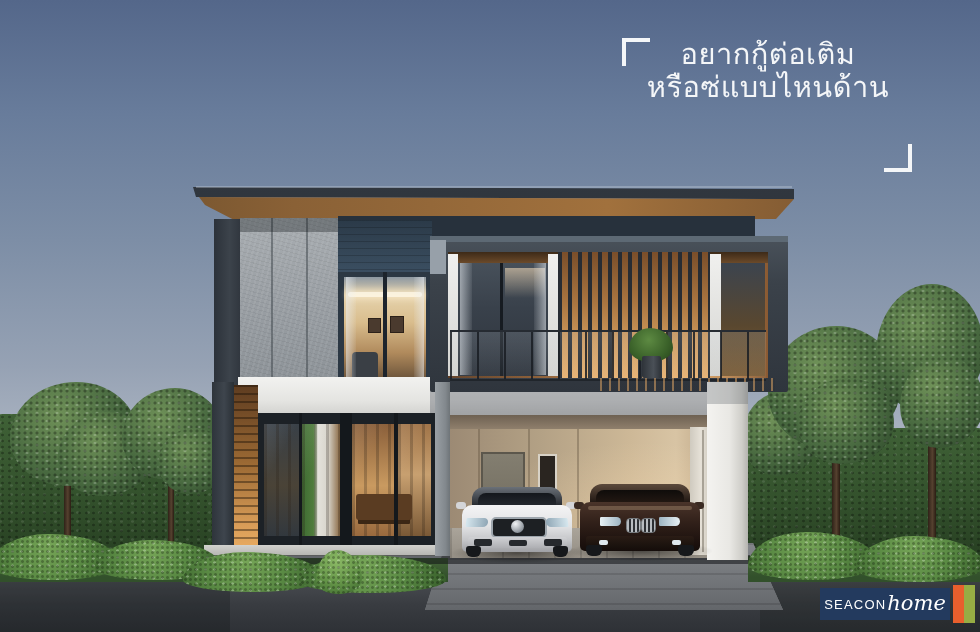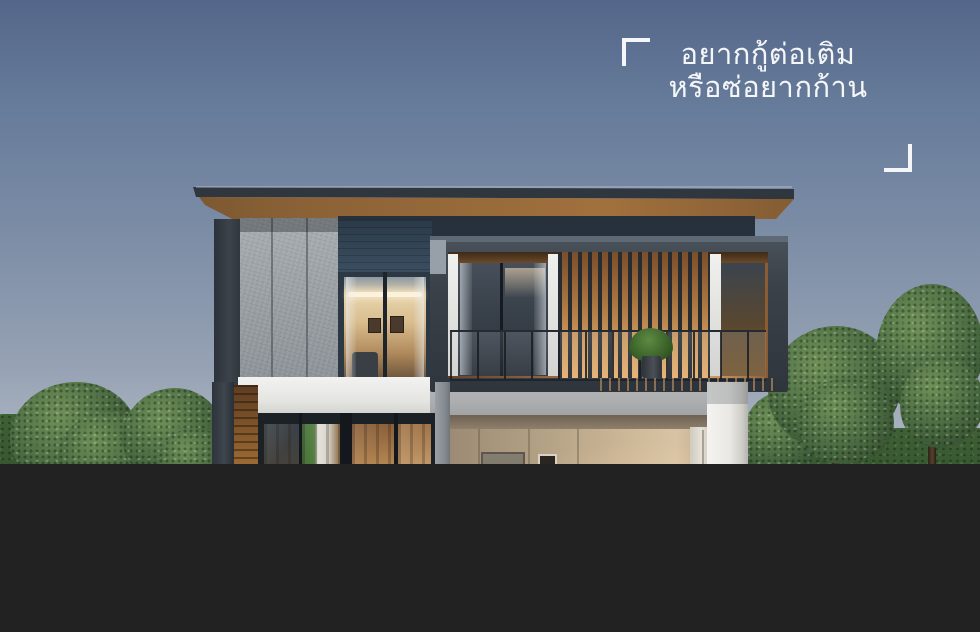--- a/index.html
+++ b/index.html
@@ -1,16 +1,16 @@
 <!DOCTYPE html>
 <html><head>
 <meta charset="utf-8">
 <style>
   html,body{margin:0;padding:0;background:#222;}
-  #stage{position:relative;width:980px;height:464px;overflow:hidden;
+  #stage{position:relative;width:980px;height:632px;overflow:hidden;
          font-family:"Liberation Sans","DejaVu Sans",sans-serif;}
   .abs{position:absolute;}
 
   
   #sky{left:0;top:0;width:980px;height:632px;
        background:linear-gradient(180deg,#54678a 0%,#687c9b 18%,#7d8ea6 38%,
                   #96a2b4 58%,#b2bac6 74%,#c8cdd3 88%,#ced2d6 100%);}
 
   
   .hedge{background:linear-gradient(180deg,#3f6136 0%,#33512c 55%,#263e21 100%);
@@ -417,22 +417,26 @@
   <div id="bushL2" class="abs bush"></div>
   <div id="bushF1" class="abs bush"></div>
   <div id="bushF2" class="abs bush"></div>
   <div id="bushS" class="abs bush"></div>
   <div id="bushR1" class="abs bush"></div>
   <div id="bushR2" class="abs bush"></div>
 
   <div id="br1" class="abs bracket"></div>
   <div id="headline" class="abs" style="color: rgb(244, 246, 248);">
     <div class="hl-sm">อยากกู้ต่อเติม</div>
-    <div class="hl-sm">หรือซ่อยากก้าน</div>
+    <div class="hl-sm">หรือซ่แบบไหนด้าน</div>
   </div>
   <div id="br2" class="abs bracket"></div>
 
   <div id="logo" class="abs">
+    <div id="logoBox" style="background: rgb(35, 58, 94);">
+      <span id="logoCaps">SEACON</span>
+        <span id="logoScript">home</span>
+    </div>
     <div id="logoBarO" style="background: rgb(232, 95, 45);"></div>
     <div id="logoBarG" style="background: rgb(151, 173, 68);"></div>
   </div>
 
 </div>
 
 </body></html>

